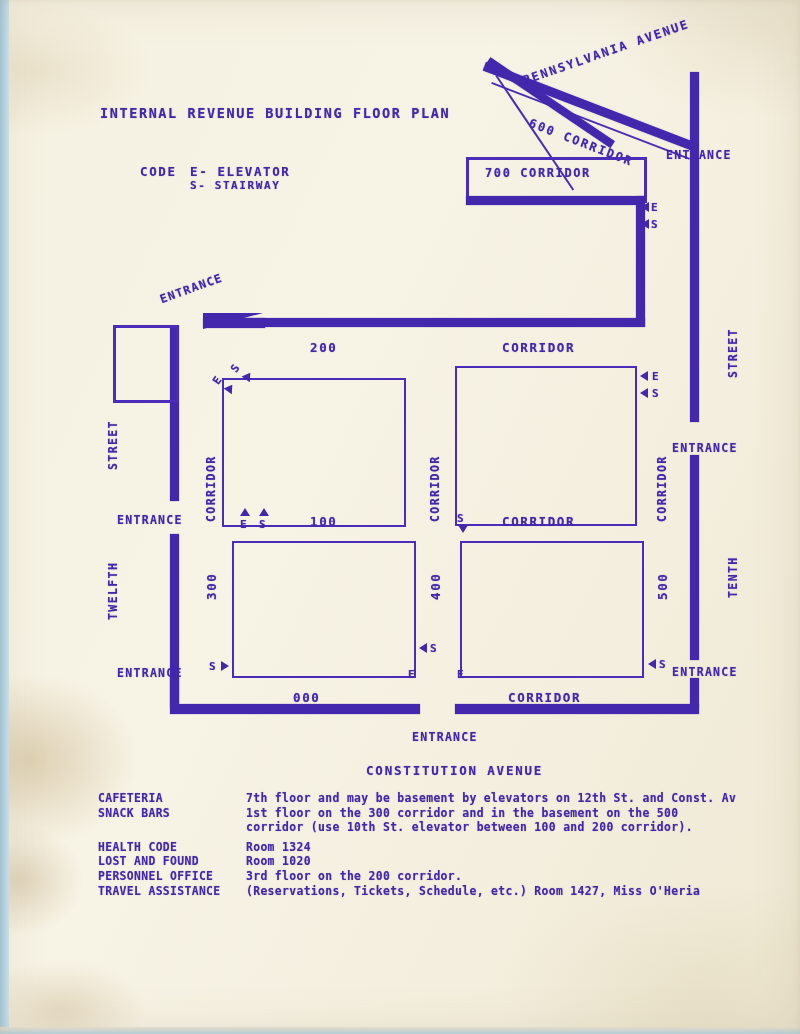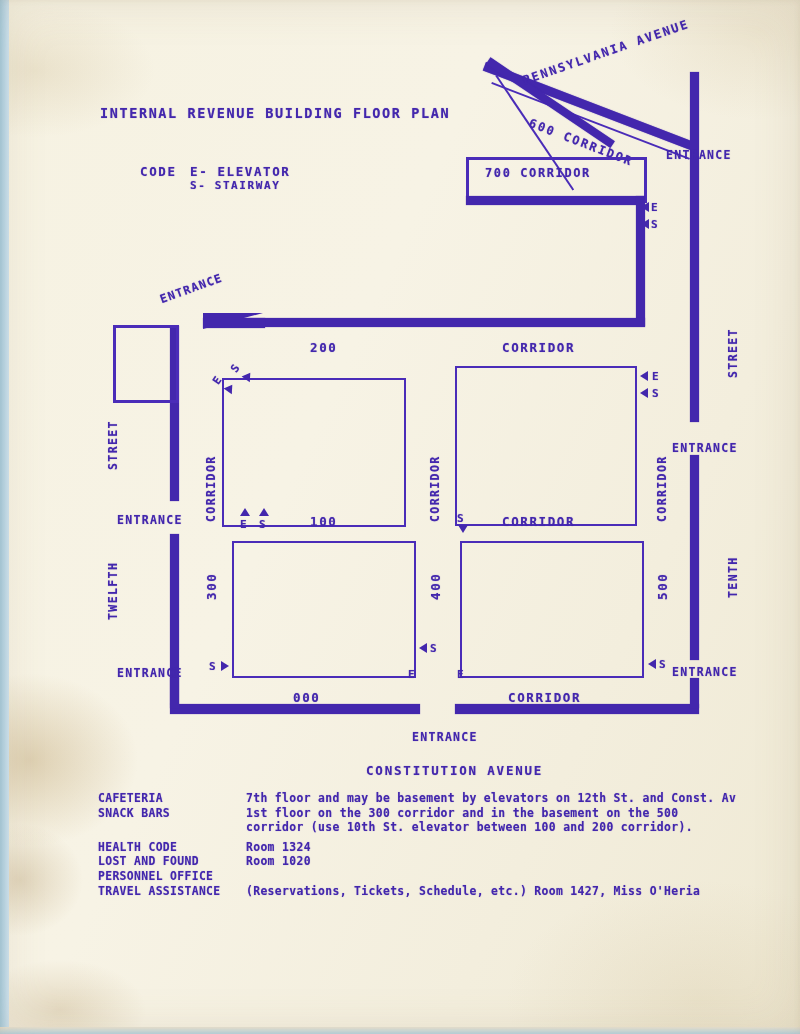--- a/index.html
+++ b/index.html
@@ -178,20 +178,21 @@
       <div class="drow">
         <div class="dterm">HEALTH CODE</div>
         <div class="ddesc">Room 1324</div>
       </div>
       <div class="drow">
         <div class="dterm">LOST AND FOUND</div>
         <div class="ddesc">Room 1020</div>
       </div>
       <div class="drow">
         <div class="dterm">PERSONNEL OFFICE</div>
+        <div class="ddesc">3rd floor on the 200 corridor.</div>
       </div>
       <div class="drow">
         <div class="dterm">TRAVEL ASSISTANCE</div>
         <div class="ddesc">(Reservations, Tickets, Schedule, etc.) Room 1427, Miss O'Heria</div>
       </div>
     </div>
 
 </div>
 
 </body></html>

